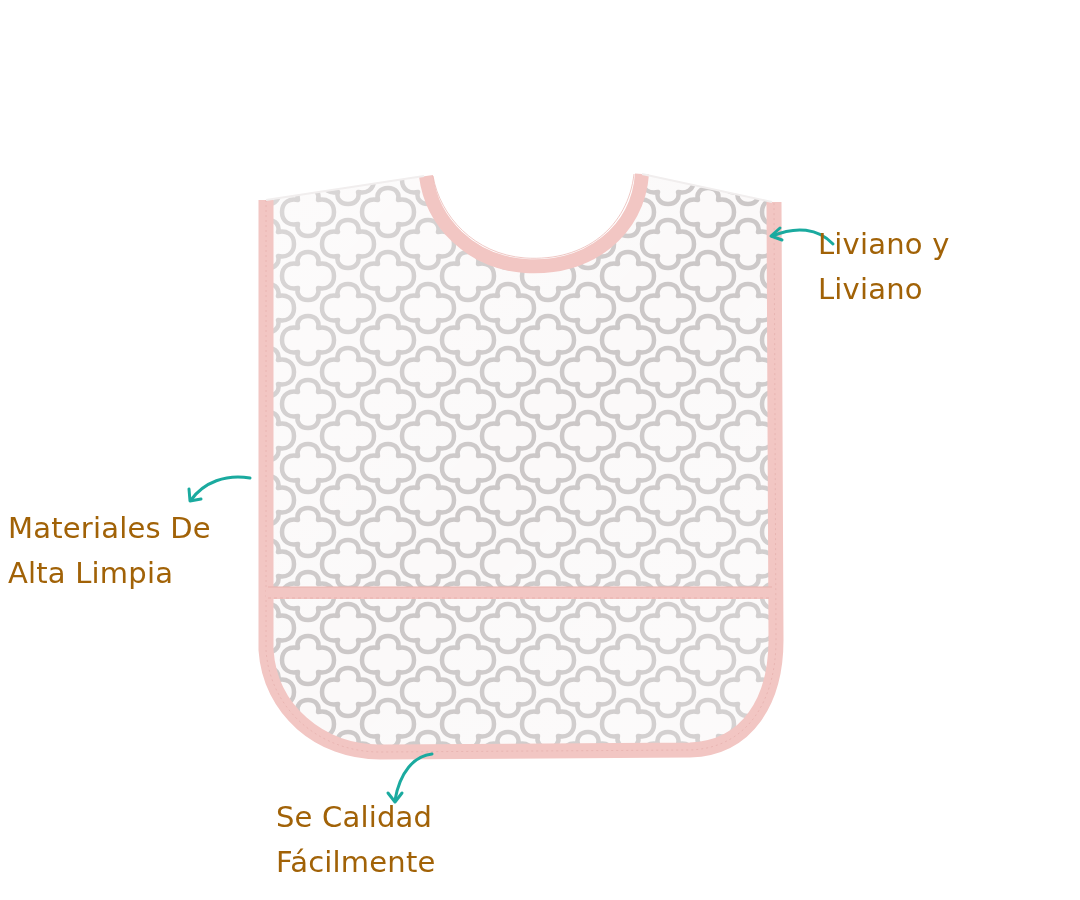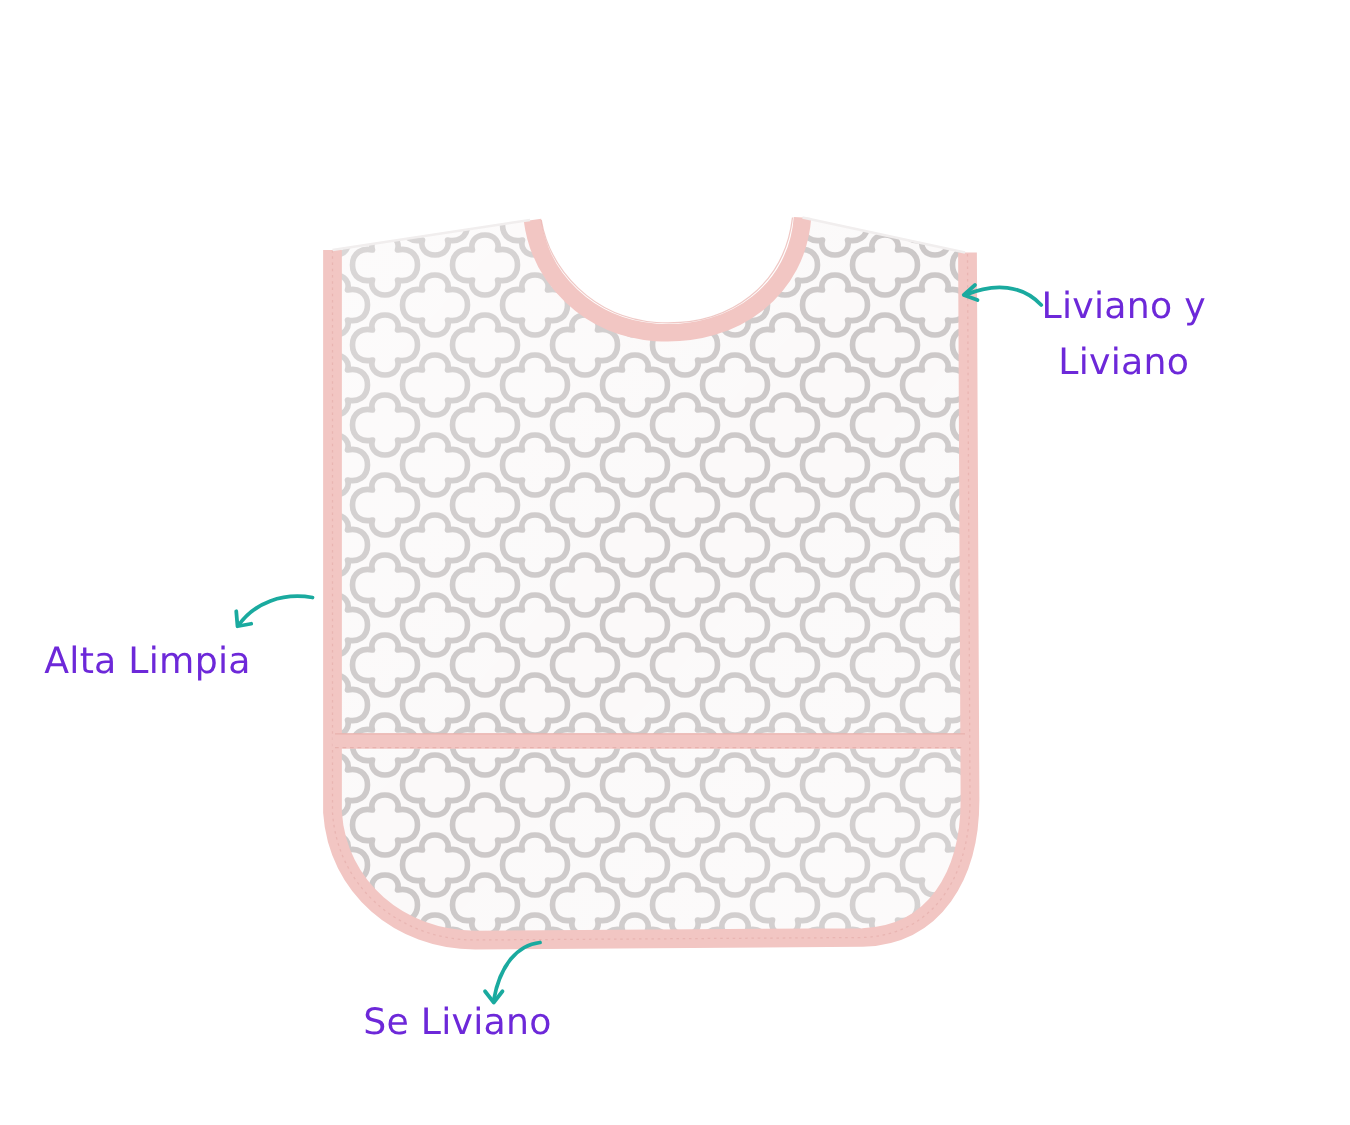--- a/index.html
+++ b/index.html
@@ -20,22 +20,22 @@
       position: absolute;
       left: 0;
       top: 0;
       width: 1080px;
       height: 900px;
     }
     .label {
       position: absolute;
       font-size: 29px;
       line-height: 45px;
-      text-align: center;
-      color: #6d28d9;
+      text-align: left;
+      color: #a16207;
       font-weight: 400;
       letter-spacing: 0.2px;
     }
     .label span { display: block; white-space: nowrap; }
     .label-right { left: 818px; top: 222px; width: 162px; }
     .label-left { left: 8px; top: 506px; width: 220px; }
     .label-bottom { left: 276px; top: 795px; width: 180px; }
     .arrow {
       position: absolute;
       left: 0; top: 0;
@@ -108,20 +108,22 @@
       </g>
     </g>
   </svg>
 
   <div class="label label-right">
     <span>Liviano y</span>
     <span>Liviano</span>
   </div>
 
   <div class="label label-left">
+    <span>Materiales De</span>
     <span>Alta Limpia</span>
   </div>
 
   <div class="label label-bottom">
-    <span>Se Liviano</span>
+    <span>Se Calidad</span>
+    <span>Fácilmente</span>
   </div>
 
 </div>
 
 </body></html>

